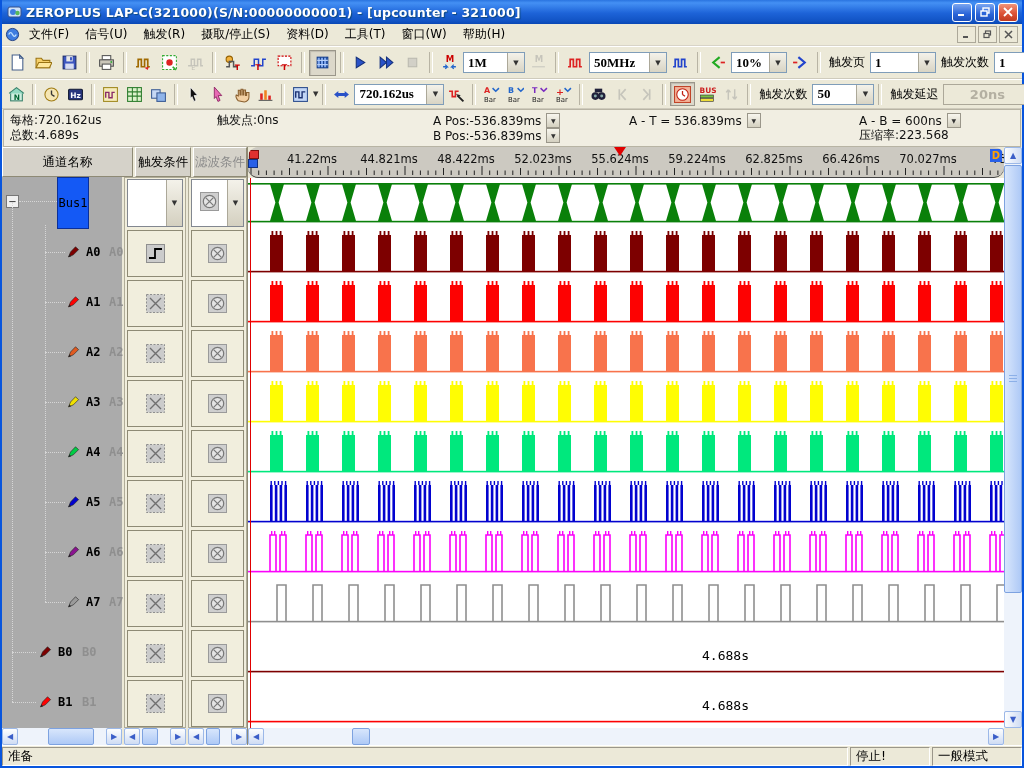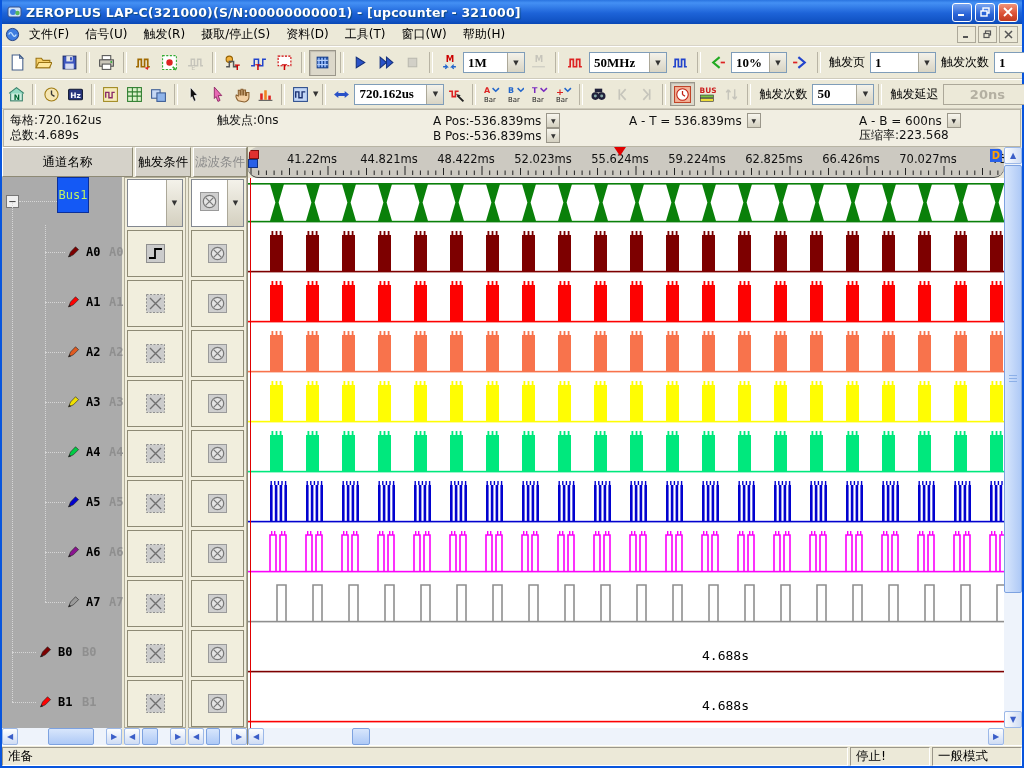--- a/index.html
+++ b/index.html
@@ -49,21 +49,21 @@
   .hcell.muted{color:#8a8a8a;}
   .lbody{flex:1;position:relative;background:#ece9d8;overflow:hidden;}
   .colA{position:absolute;left:0;top:0;width:120px;bottom:0;background:#ababab;}
   .colB{position:absolute;left:122px;top:0;width:62px;bottom:0;background:#f1eedd;border:1px solid #b0ac98;box-sizing:border-box;}
   .colC{position:absolute;left:186px;top:0;width:59px;bottom:0;background:#f1eedd;border:1px solid #b0ac98;box-sizing:border-box;}
   .lcell{position:absolute;left:2px;right:2px;height:45px;border:1px solid #8e8a75;background:#f1eedd;display:flex;align-items:center;justify-content:center;}
   .ddcell{position:absolute;left:2px;right:2px;height:46px;border:1px solid #828790;background:#fff;display:flex;align-items:center;}
   .ddcell .dda{margin-left:auto;width:15px;align-self:stretch;background:linear-gradient(180deg,#f4f2ea,#d4d0c0);border-left:1px solid #aca899;display:flex;align-items:center;justify-content:center;font-size:7px;color:#333;}
   .cname{font-family:"DejaVu Sans Mono","Liberation Mono",monospace;font-weight:bold;font-size:12px;color:#000;}
   .calias{font-family:"DejaVu Sans Mono","Liberation Mono",monospace;font-weight:bold;font-size:12px;color:#8f8f8f;}
-  .bustag{position:absolute;left:55px;top:0;width:32px;height:36px;background:#1459f5;border:1px solid #0a2f9a;box-sizing:border-box;color:#bef264;display:flex;align-items:center;justify-content:center;font-family:"DejaVu Sans Mono","Liberation Mono",monospace;font-size:12px;}
+  .bustag{position:absolute;left:55px;top:0;width:32px;height:52px;background:#1459f5;border:1px solid #0a2f9a;box-sizing:border-box;color:#000000;display:flex;align-items:center;justify-content:center;font-family:"DejaVu Sans Mono","Liberation Mono",monospace;font-size:12px;}
   .expander{position:absolute;width:13px;height:13px;background:#f0f0f0;border:1px solid #777;box-sizing:border-box;display:flex;align-items:center;justify-content:center;font-size:10px;line-height:9px;color:#111;}
   .tree-dot{position:absolute;border-left:1px dotted #d6d6d6;width:0;}
   .tree-dot-h{position:absolute;border-top:1px dotted #d6d6d6;height:0;}
   
   .wpanel{flex:1;display:flex;flex-direction:column;overflow:hidden;border-left:1px solid #8e8a75;}
   .ruler{height:30px;flex:0 0 30px;background:#ccc9c1;border-bottom:1px solid #444;position:relative;overflow:hidden;border-radius:10px;}
   .rlabel{position:absolute;top:5px;transform:translateX(-50%);font-size:11.5px;color:#111;white-space:nowrap;}
   .rtri{position:absolute;top:0;width:0;height:0;border-left:6px solid transparent;border-right:6px solid transparent;border-top:9px solid #e00000;}
   .flag{position:absolute;box-sizing:border-box;}
   .waves{flex:1;position:relative;background:#fff;overflow:hidden;}

